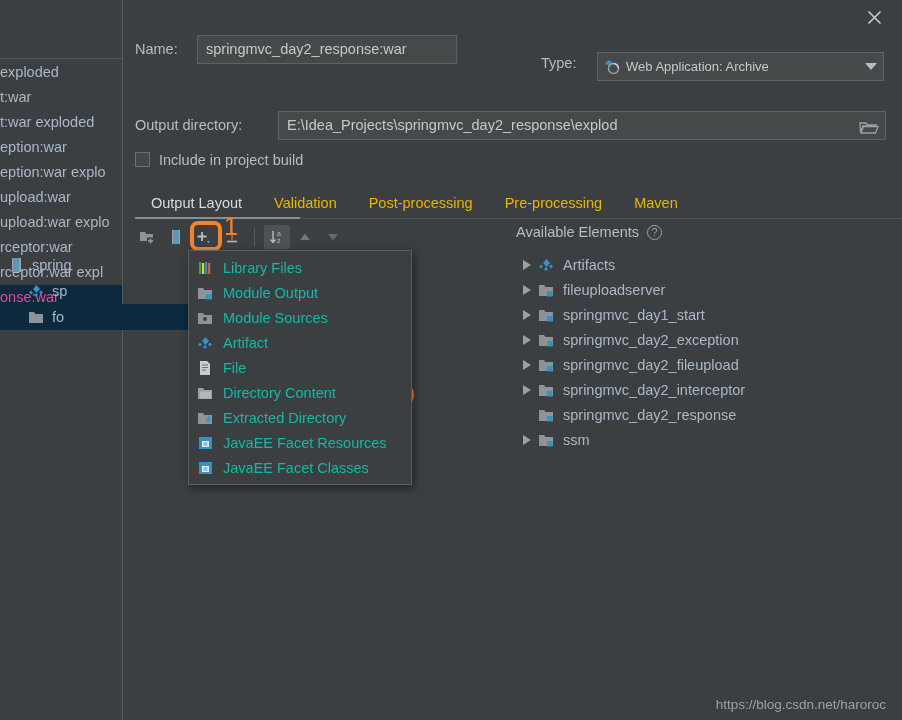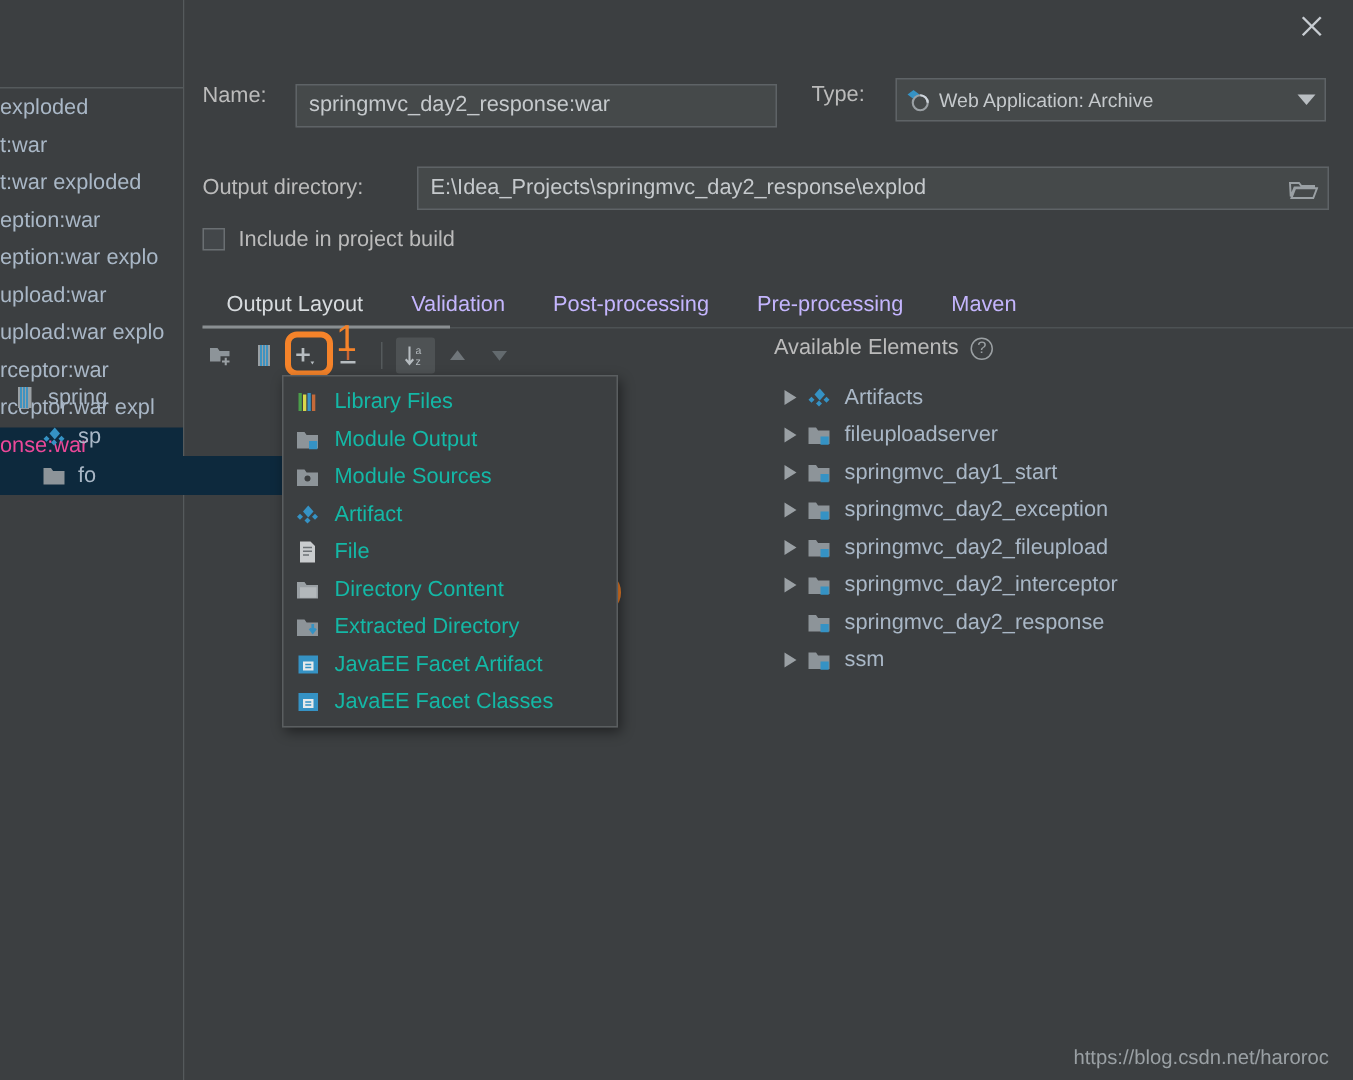--- a/index.html
+++ b/index.html
@@ -30,30 +30,30 @@
   
   .close-btn {
     position: absolute; right: 12px; top: 2px;
     width: 32px; height: 30px;
     display: flex; align-items: center; justify-content: center;
     color: #c8cdd2; font-size: 19px; line-height: 1;
     cursor: pointer;
   }
 
   
-  .row-name { position: absolute; left: 12px; top: 56px; height: 30px; display: flex; }
+  .row-name { position: absolute; left: 12px; top: 34px; height: 30px; display: flex; align-items: center; }
   .lbl { color: #bbbbbb; font-size: 14.5px; }
   .name-label { width: 62px; }
   .text-field {
     background: #45494a; border: 1px solid #5e6366;
     color: #c5c9cc; font-size: 14.5px;
     height: 29px; line-height: 27px; padding: 0 8px;
     white-space: nowrap; overflow: hidden;
   }
-  .name-field { width: 321px; }
+  .name-field { width: 260px; }
 
   .type-label { position: absolute; left: 418px; top: 48px; height: 30px; line-height: 30px; }
   .type-combo {
     position: absolute; left: 474px; top: 52px;
     width: 287px; height: 29px;
     background: #45494a; border: 1px solid #5e6366;
     display: flex; align-items: center; padding: 0 6px;
     cursor: pointer;
   }
   .type-combo .ctext { color: #c5c9cc; font-size: 13px; margin-left: 6px; flex: 1; white-space: nowrap; }
@@ -73,21 +73,21 @@
   }
 
   
   .row-chk { position: absolute; left: 12px; top: 152px; display: flex; align-items: flex-start; cursor: pointer; }
   .chkbox { width: 15px; height: 15px; border: 1px solid #6a6f72; background: #43474a; }
   .chk-label { margin-left: 9px; color: #bbbbbb; font-size: 14.5px; }
 
   
   .tabs { position: absolute; left: 12px; top: 190px; display: flex; align-items: center; }
   .tab {
-    color: #c4b5fd; font-size: 14.5px; padding: 0 16px; height: 26px;
+    color: #eab308; font-size: 14.5px; padding: 0 16px; height: 26px;
     line-height: 26px; cursor: pointer; white-space: nowrap;
   }
   .tab.active { color: #d7dbde; }
   .tab-underline { position: absolute; left: 12px; top: 217px; width: 165px; height: 2px; background: #8a8f92; }
   .tab-baseline { position: absolute; left: 12px; top: 218px; width: 767px; height: 1px; background: #4d5254; }
 
   
   .toolbar { position: absolute; left: 12px; top: 224px; height: 26px; display: flex; align-items: center; gap: 2px; }
   .tb-btn { width: 26px; height: 24px; display:flex; align-items:center; justify-content:center; cursor: pointer; }
   .tb-sep { width: 1px; height: 18px; background: #555a5c; margin: 0 7px; }
@@ -449,21 +449,21 @@
             <path d="M11.5 6 v4 M9.5 9 L11.5 11.5 L13.5 9" stroke="#3592c4" stroke-width="1.8" fill="none"></path>
           </svg></span>
         <span class="mlabel">Extracted Directory</span>
       </div>
       <div class="mitem">
         <span class="icon"><svg width="17" height="16" viewBox="0 0 17 16">
             <rect x="2" y="2" width="13" height="12" fill="#3592c4"></rect>
             <rect x="5" y="6" width="7" height="6" fill="#e6eaec"></rect>
             <path d="M6.5 8 h4 M6.5 10 h4" stroke="#3592c4" stroke-width="0.9"></path>
           </svg></span>
-        <span class="mlabel">JavaEE Facet Artifact</span>
+        <span class="mlabel">JavaEE Facet Resources</span>
       </div>
       <div class="mitem">
         <span class="icon"><svg width="17" height="16" viewBox="0 0 17 16">
             <rect x="2" y="2" width="13" height="12" fill="#3592c4"></rect>
             <rect x="5" y="6" width="7" height="6" fill="#e6eaec"></rect>
             <path d="M6.5 8 h4 M6.5 10 h4" stroke="#3592c4" stroke-width="0.9"></path>
           </svg></span>
         <span class="mlabel">JavaEE Facet Classes</span>
       </div>
     </div>

